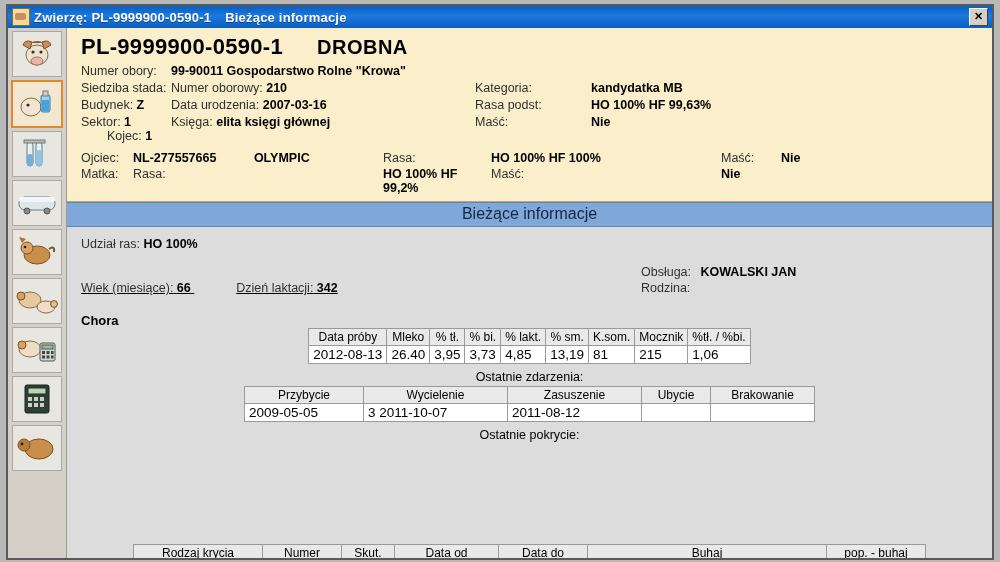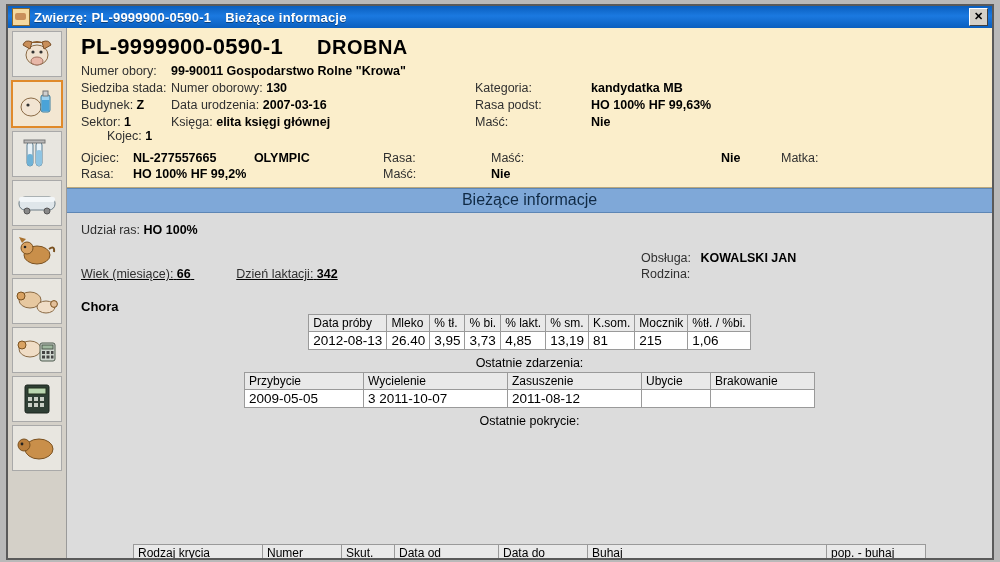--- a/index.html
+++ b/index.html
@@ -88,21 +88,21 @@
   }
   .line1{margin:2px 0 14px;font-size:12.5px;}
   .rowflex{display:flex;font-size:12.5px;align-items:center;}
   .center-col{width:560px;text-decoration:underline;}
   .chora{font-weight:bold;font-size:13px;margin-top:18px;}
   table.data{
     border-collapse:collapse;font-size:13px;background:#fff;
   }
   table.data th{
     background:#e9e9e9;border:1px solid #9a9a9a;font-weight:normal;font-size:12px;
-    padding:1px 4px;text-align:left;white-space:nowrap;
+    padding:1px 4px;text-align:center;white-space:nowrap;
   }
   table.data td{
     border:1px solid #9a9a9a;background:#fff;padding:1px 4px;white-space:nowrap;font-size:13.5px;
   }
   .tbl-title{text-align:center;font-size:12.5px;margin:6px 0 2px;}
   .tbl-wrap{display:flex;justify-content:center;}
   .cut{position:absolute;left:0;right:0;bottom:0;height:14px;overflow:hidden;}
   .cut-inner{display:flex;justify-content:center;}
   .cut-inner table.data th{font-size:12px;}
 </style>
@@ -234,21 +234,21 @@
           <div class="hdr-name">DROBNA</div>
         </div>
 
         <div class="grid">
           <div class="lbl">Numer obory:</div>
           <div class="val" style="grid-column:2/5">99-90011 Gospodarstwo Rolne "Krowa"</div>
 
           <div class="lbl">Siedziba stada:</div>
           <div>
             <span class="lbl">Numer oborowy:</span>
-            <span class="val">130</span>
+            <span class="val">210</span>
           </div>
           <div class="lbl">Kategoria:</div>
           <div class="val">kandydatka MB</div>
 
           <div>
             <span class="lbl">Budynek:</span>
             <span class="val">Z</span>
           </div>
           <div>
             <span class="lbl">Data urodzenia:</span>
@@ -271,20 +271,21 @@
           <div class="val">Nie</div>
         </div>
 
         <div class="row2">
           <div class="lbl">Ojciec:</div>
           <div>
             <span class="val">NL-277557665</span>
             <span class="val" style="margin-left:34px">OLYMPIC</span>
           </div>
           <div class="lbl">Rasa:</div>
+          <div class="val">HO 100% HF 100%</div>
           <div class="lbl">Maść:</div>
           <div class="val">Nie</div>
 
           <div class="lbl">Matka:</div>
           <div class="lbl">Rasa:</div>
           <div class="val">HO 100% HF 99,2%</div>
           <div class="lbl">Maść:</div>
           <div class="val">Nie</div>
         </div>
       </div>

